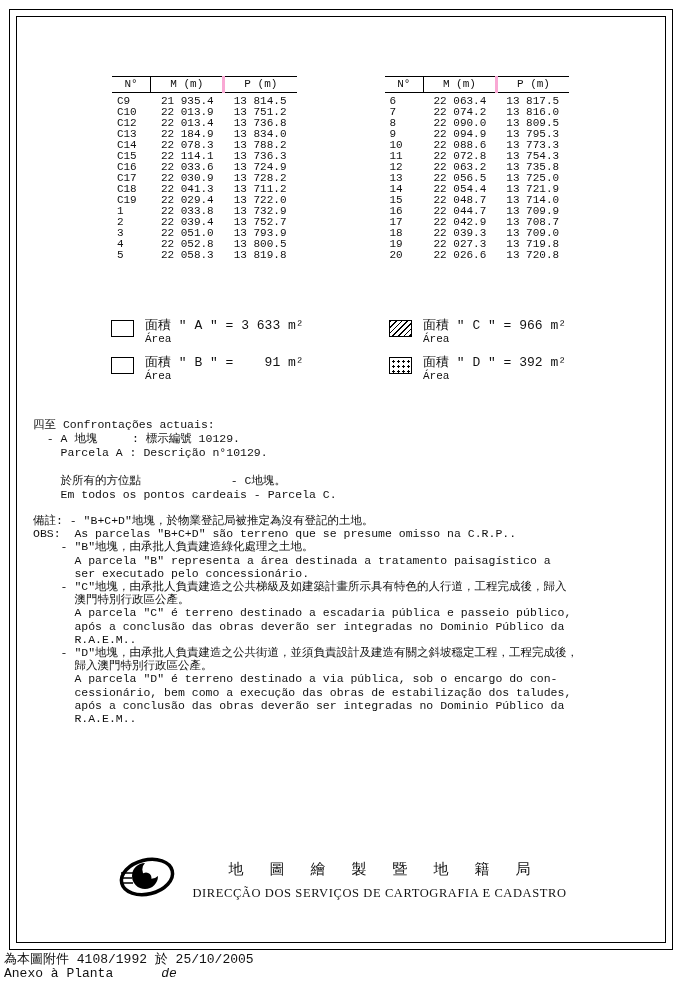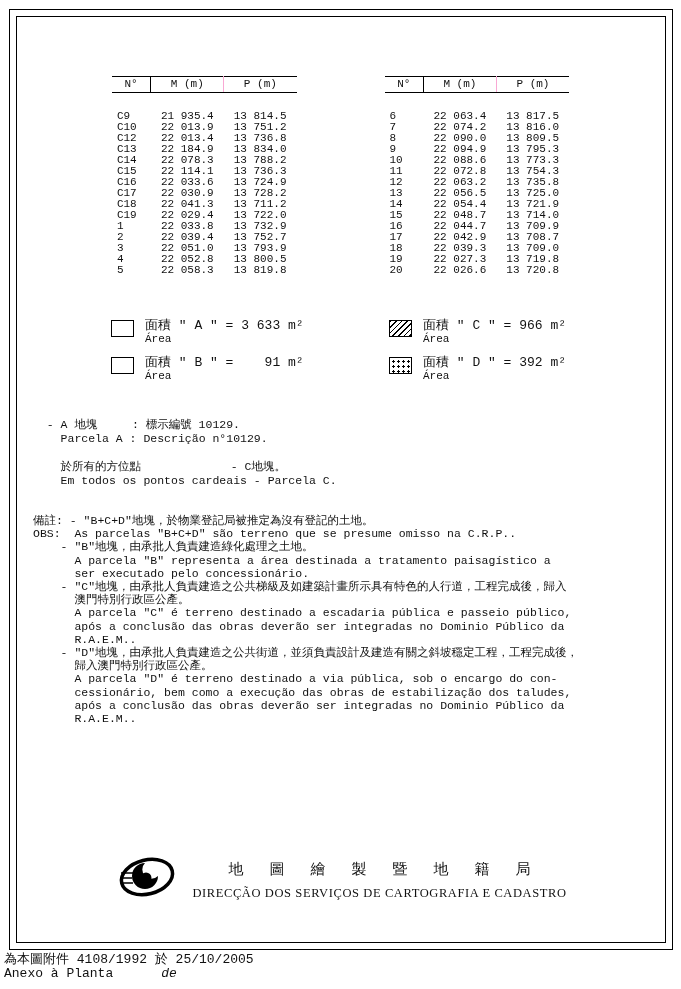--- a/index.html
+++ b/index.html
@@ -8,25 +8,25 @@
     font-family:"Liberation Mono","DejaVu Sans Mono",monospace;overflow:hidden;
     margin:0 auto;
   }
   .border-outer{position:absolute;left:9px;right:8px;top:9px;bottom:39px;border:1.5px solid #000;}
   .border-inner{position:absolute;left:16px;right:15px;top:16px;bottom:46px;border:1px solid #000;}
 
   
   .tables-wrap{position:absolute;top:76px;left:0;right:0;display:flex;justify-content:center;gap:88px;}
   .coord-table{border-collapse:collapse;font-size:11px;}
   .coord-table th{font-weight:normal;border-top:1px solid #000;border-bottom:1px solid #000;padding:1px 10px 2px;}
-  .coord-table th.mid{border-left:1px solid #000;border-right:1px solid #f9a8d4;}
+  .coord-table th.mid{border-left:1px solid #000;border-right:3px solid #f9a8d4;}
   .coord-table td{padding:0 10px;line-height:11px;white-space:pre;}
   .coord-table td:first-child{text-align:left;padding-left:5px;padding-right:4px;min-width:30px;}
   .coord-table td:nth-child(2),.coord-table td:nth-child(3){text-align:right;}
-  .coord-table tbody tr:first-child td{padding-top:18px;}
+  .coord-table tbody tr:first-child td{padding-top:3px;}
 
   
   .legend{position:absolute;left:111px;top:318px;width:470px;display:grid;grid-template-columns:278px auto;row-gap:9px;}
   .legend-item{display:flex;gap:11px;}
   .swatch{width:23px;height:17px;border:1px solid #000;background:#fff;flex:none;margin-top:2px;box-sizing:border-box;}
   .p-hatch{background-image:repeating-linear-gradient(135deg,#000 0,#000 1px,transparent 1px,transparent 4px);}
   .p-dots{background-image:radial-gradient(circle,#000 1px,transparent 1.3px);background-size:5px 5px;background-position:1px 1px;}
   .legend-text{display:flex;flex-direction:column;}
   .legend-line{font-size:13px;white-space:pre;line-height:15px;}
   .legend-sub{font-size:11px;line-height:13px;}
@@ -258,20 +258,21 @@
       <div class="legend-item">
       <span class="swatch p-dots"></span>
       <span class="legend-text">
         <span class="legend-line">面積 " D " = 392 m²</span>
         <span class="legend-sub">Área</span>
       </span>
     </div>
     </div>
 
   <div class="text-block confront">
+      <div class="tline">四至 Confrontações actuais:</div>
       <div class="tline">  - A 地塊     : 標示編號 10129.</div>
       <div class="tline">    Parcela A : Descrição n°10129.</div>
       <div class="tline"></div>
       <div class="tline">    於所有的方位點             - C地塊。</div>
       <div class="tline">    Em todos os pontos cardeais - Parcela C.</div>
     </div>
 
   <div class="text-block notes">
       <div class="tline">備註: - "B+C+D"地塊，於物業登記局被推定為沒有登記的土地。</div>
       <div class="tline">OBS:  As parcelas "B+C+D" são terreno que se presume omisso na C.R.P..</div>

